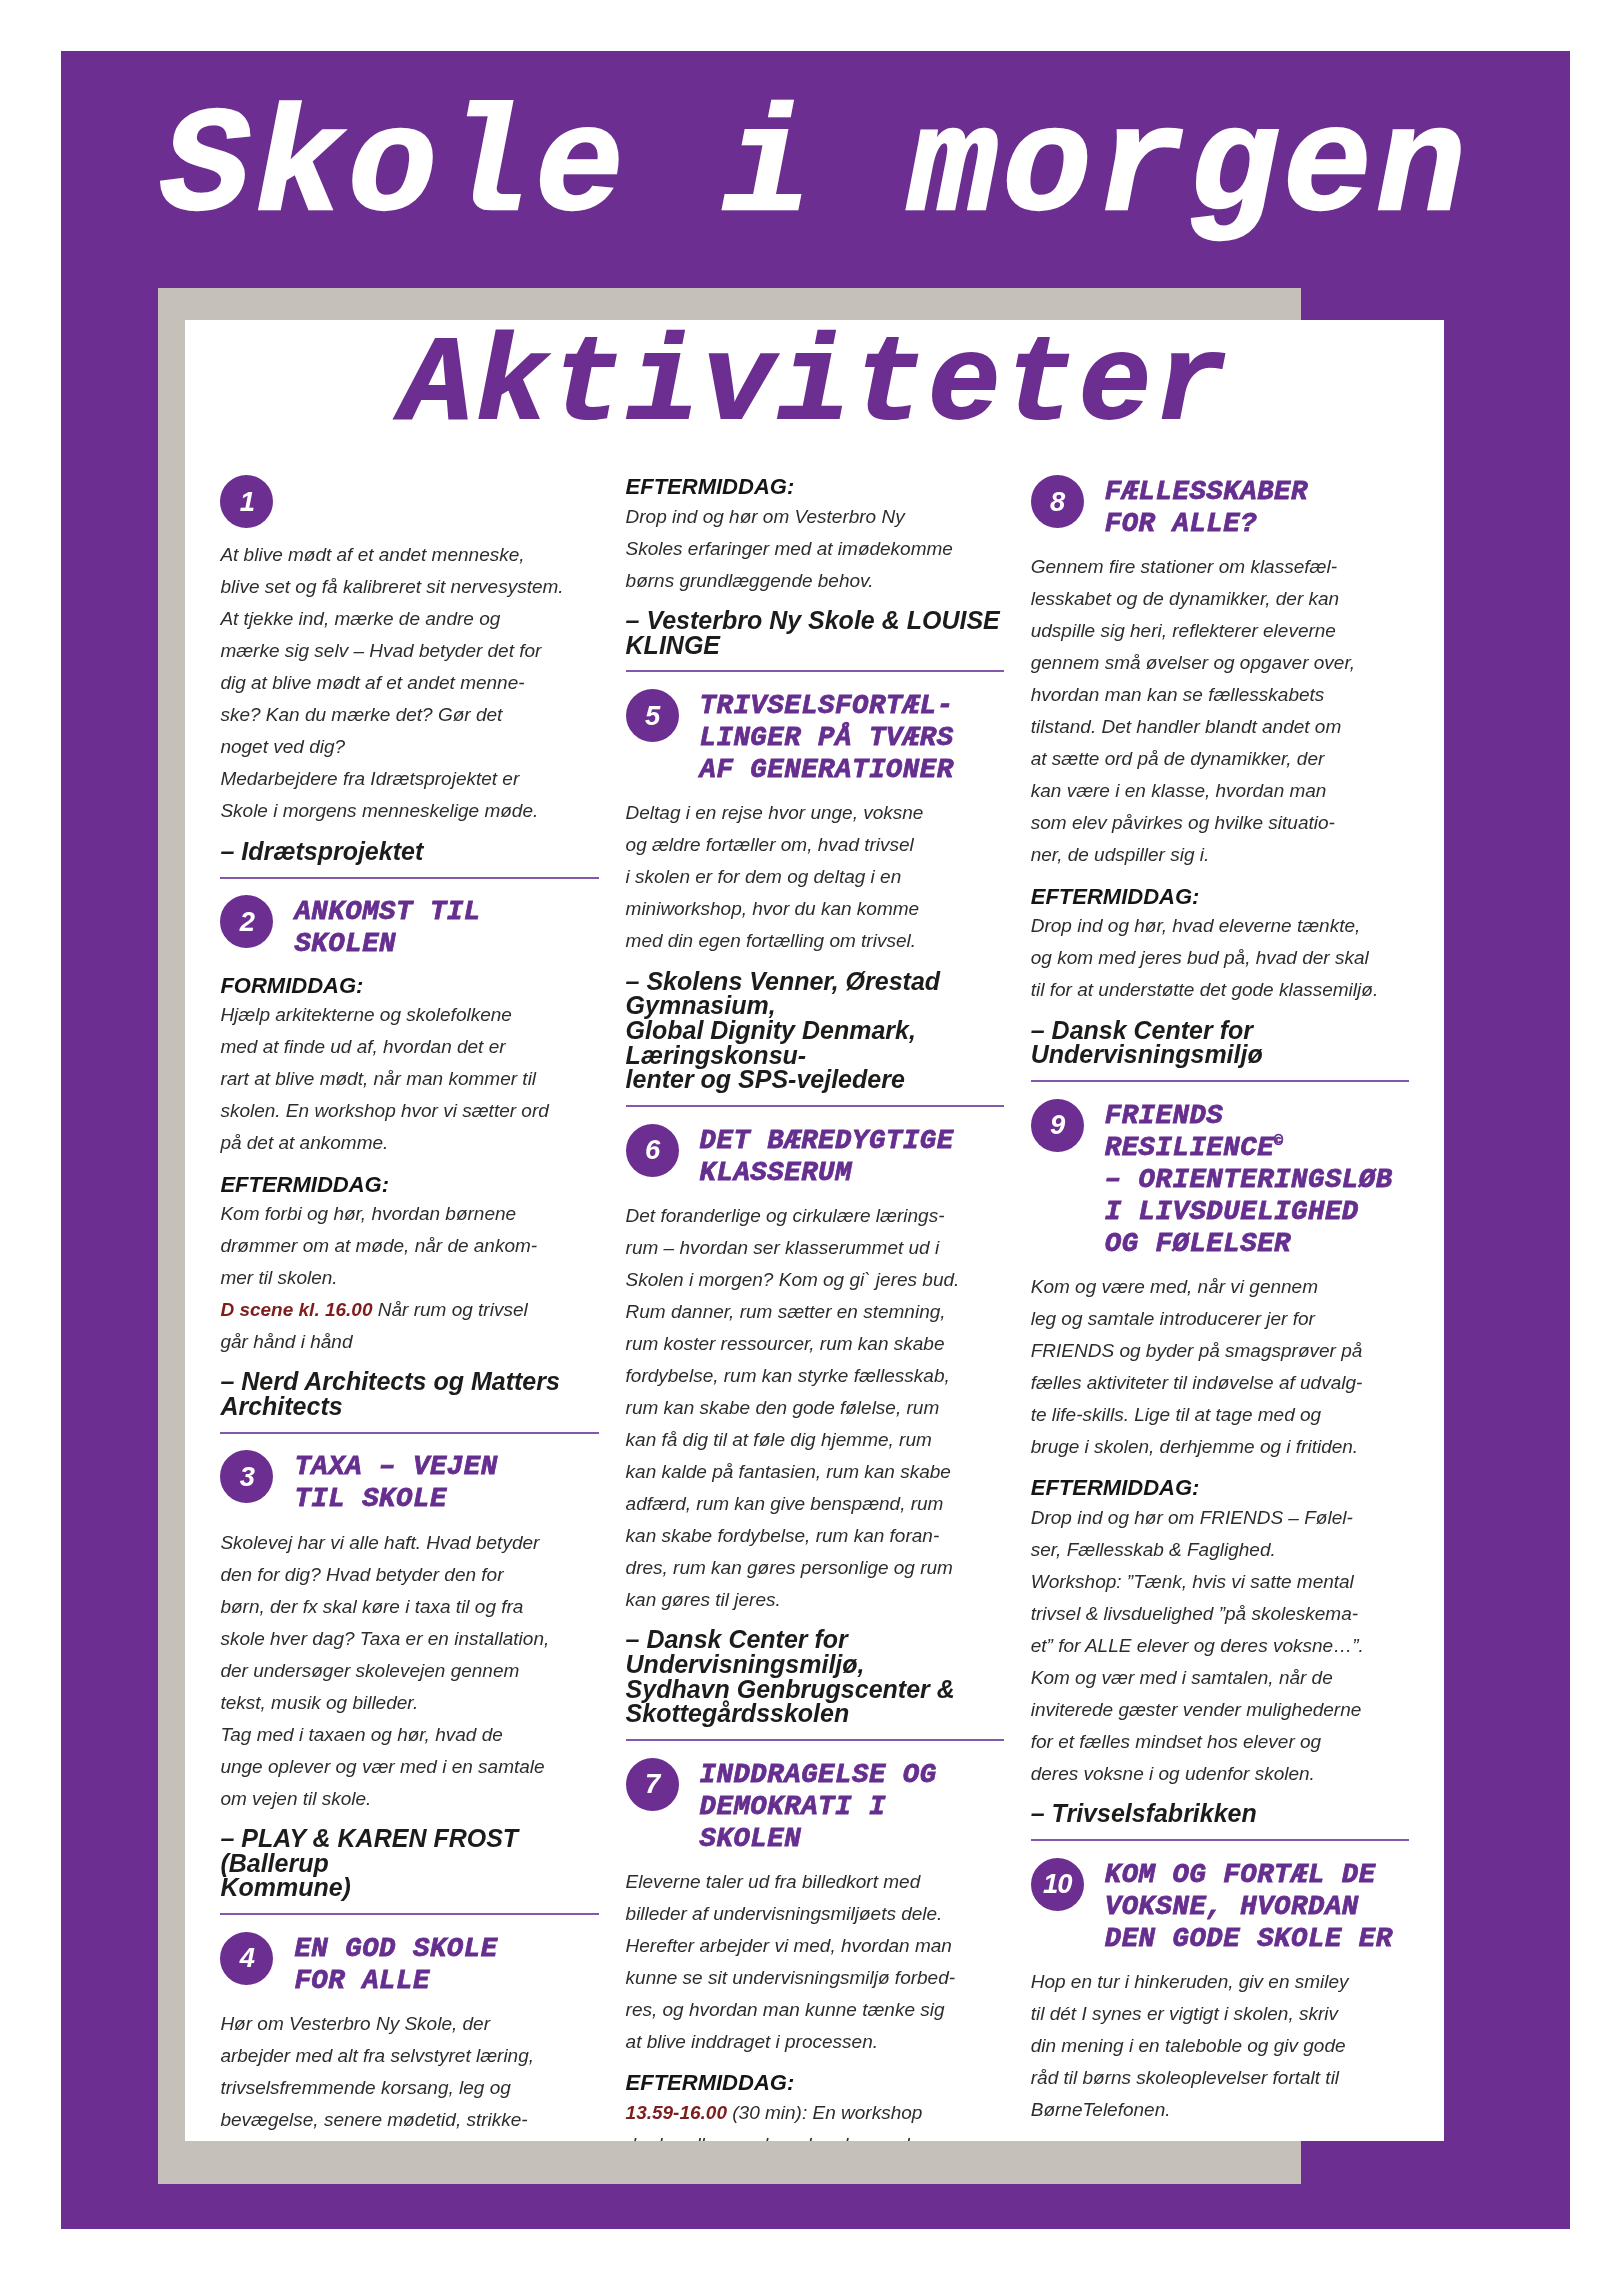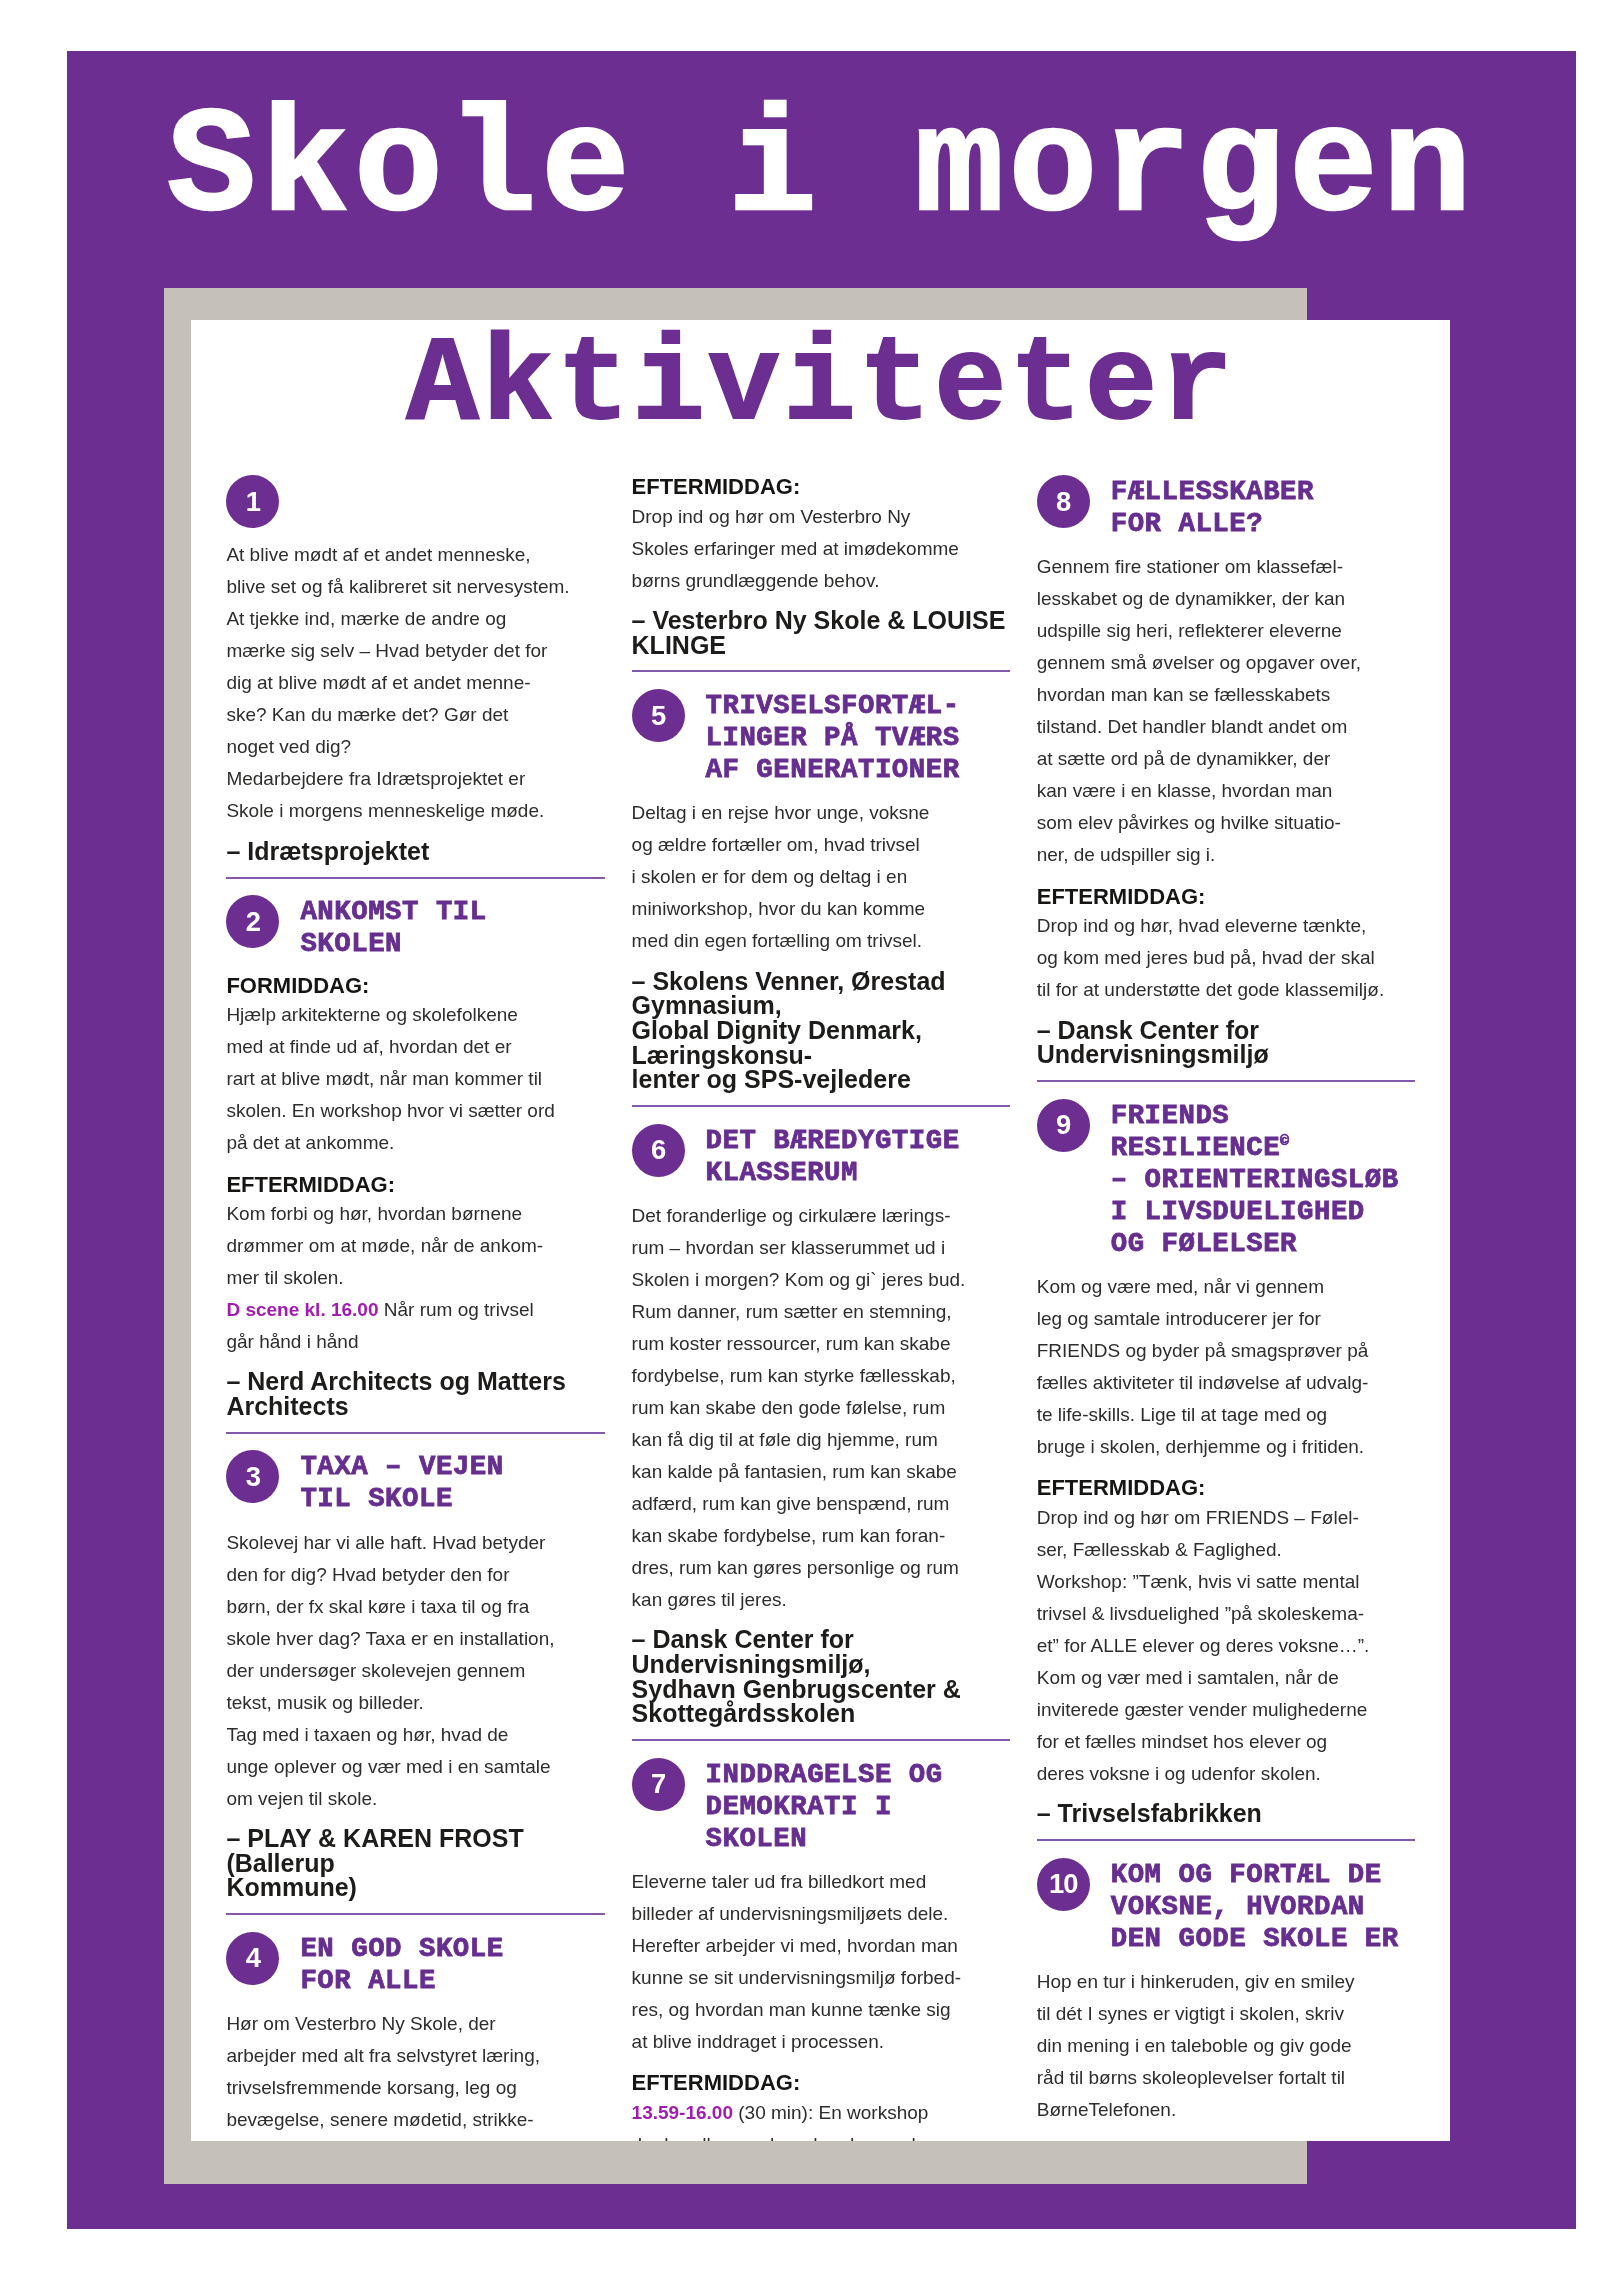--- a/index.html
+++ b/index.html
@@ -10,22 +10,23 @@
     --body-text:#2e2d2c;
     --ink:#1d1c1b;
   }
   html,body{margin:0;padding:0;}
   body{
     width:1616px;height:2285px;position:relative;background:#ffffff;
     font-family:"Liberation Sans","DejaVu Sans",sans-serif;
   }
   .canvas{position:absolute;inset:0;background:#ffffff;overflow:hidden;}
   .page{
-    position:absolute;left:67px;top:51px;width:1509px;height:2178px;
+    position:absolute;left:61px;top:51px;width:1509px;height:2178px;
     background:var(--purple);
+    font-style:italic;
   }
   .poster-title{
     position:absolute;top:21px;left:0;width:100%;text-align:center;
     color:#ffffff;font-family:"Liberation Mono","DejaVu Sans Mono",monospace;
     font-weight:700;font-size:148px;line-height:195px;letter-spacing:4.7px;
     -webkit-text-stroke:2.4px #ffffff;white-space:nowrap;
   }
   .frame{
     position:absolute;left:97px;top:237px;width:1143px;height:1896px;
     background:var(--frame);
@@ -53,21 +54,21 @@
   .heading{
     color:var(--heading);font-family:"Liberation Mono","DejaVu Sans Mono",monospace;
     font-weight:700;font-size:27.4px;line-height:32px;letter-spacing:0.5px;
     white-space:pre-line;margin-top:2.8px;-webkit-text-stroke:0.8px currentColor;
   }
   .heading sup{font-size:.55em;line-height:0;}
   .body{
     margin:0 0 11.4px;font-size:19px;line-height:32px;color:var(--body-text);
     white-space:pre-line;
   }
-  .body b{color:#a21caf;}
+  .body b{color:#7f1d1d;}
   .time-label{
     font-weight:700;font-size:22px;line-height:27.4px;color:#161514;margin:9.5px 0 0;
   }
   .credit{
     font-weight:700;font-size:25px;line-height:24.6px;color:var(--ink);
     white-space:pre-line;margin:1.9px 0 5.7px;
   }
   .divider{height:1.9px;background:var(--divider);margin:13.2px 0 15px;}
 </style>
 </head>

